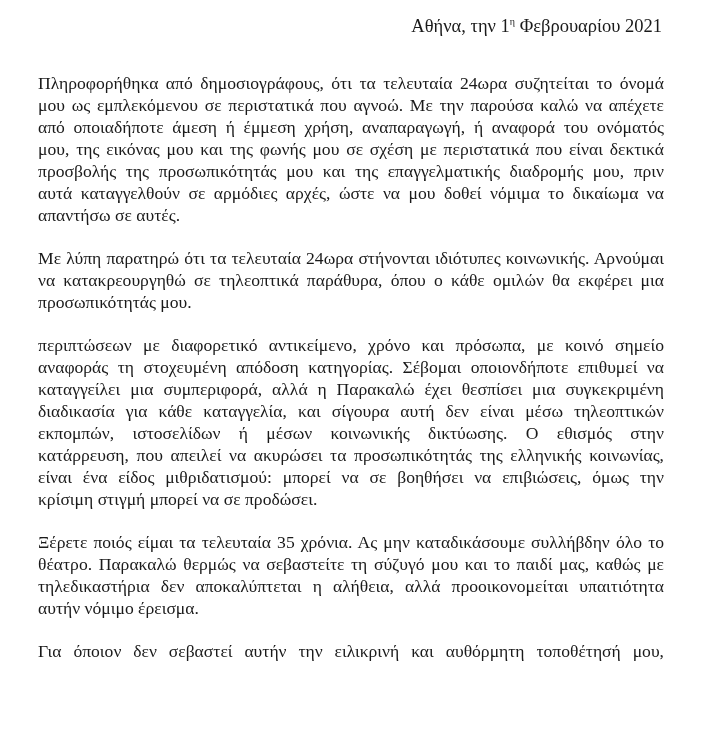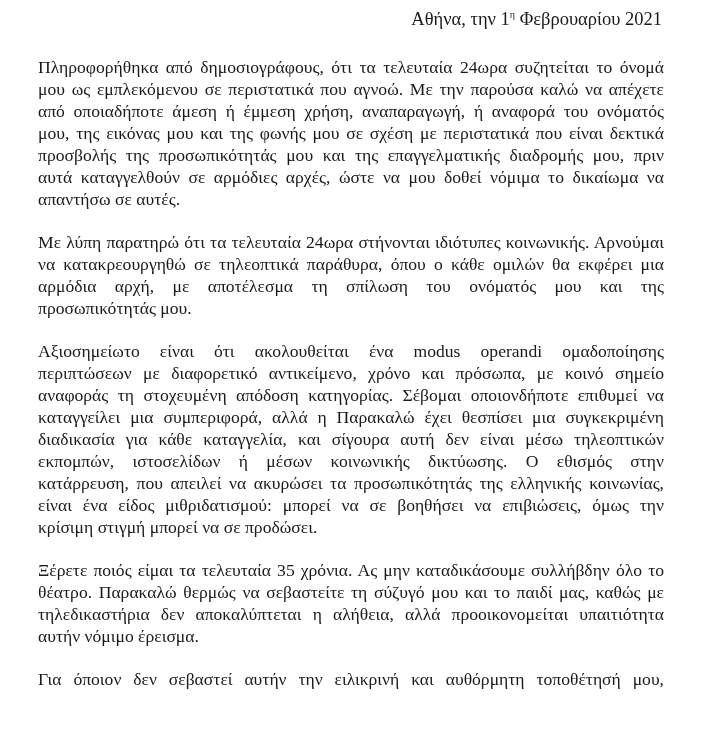--- a/index.html
+++ b/index.html
@@ -2,29 +2,29 @@
 <html><head>
 <meta charset="utf-8">
 <style>
   html, body { margin: 0; padding: 0; background: #ffffff; }
   body {
     width: 706px; height: 754px; overflow: hidden; position: relative;
     font-family: "Liberation Serif", "DejaVu Serif", serif;
     color: #1a1a1a;
   }
   .date {
-    position: absolute; top: 4px; right: 44px;
+    position: absolute; top: 11px; right: 44px;
     font-size: 18.5px; line-height: 22px; white-space: nowrap;
   }
   .date sup { font-size: 10px; vertical-align: 7px; }
   .body-text {
     position: absolute; left: 38px; top: 56px; width: 626px;
   }
   .para {
-    margin: 0 0 21px 0;
+    margin: 16px 0 21px 0;
     font-size: 17.6px; line-height: 22px;
     text-align: justify;
   }
   .para .ln { display: block; text-align: justify; text-align-last: justify; white-space: nowrap; }
   .para .ln.last { text-align-last: left; }
 </style>
 </head>
 <body>
 
 <div class="date">
@@ -37,25 +37,23 @@
     <span class="ln">μου ως εμπλεκόμενου σε περιστατικά που αγνοώ. Με την παρούσα καλώ να απέχετε</span>
     <span class="ln">από οποιαδήποτε άμεση ή έμμεση χρήση, αναπαραγωγή, ή αναφορά του ονόματός</span>
     <span class="ln">μου, της εικόνας μου και της φωνής μου σε σχέση με περιστατικά που είναι δεκτικά</span>
     <span class="ln">προσβολής της προσωπικότητάς μου και της επαγγελματικής διαδρομής μου, πριν</span>
     <span class="ln">αυτά καταγγελθούν σε αρμόδιες αρχές, ώστε να μου δοθεί νόμιμα το δικαίωμα να</span>
     <span class="ln last">απαντήσω σε αυτές.</span>
   </p>
   <p class="para">
     <span class="ln">Με λύπη παρατηρώ ότι τα τελευταία 24ωρα στήνονται ιδιότυπες κοινωνικής. Αρνούμαι</span>
     <span class="ln">να κατακρεουργηθώ σε τηλεοπτικά παράθυρα, όπου ο κάθε ομιλών θα εκφέρει μια</span>
-    <span class="ln">αρμόδια αρχή, με αποτέλεσμα τη σπίλωση του ονόματός μου και της</span>
     <span class="ln last">προσωπικότητάς μου.</span>
   </p>
   <p class="para">
-    <span class="ln">Αξιοσημείωτο είναι ότι ακολουθείται ένα modus operandi ομαδοποίησης</span>
     <span class="ln">περιπτώσεων με διαφορετικό αντικείμενο, χρόνο και πρόσωπα, με κοινό σημείο</span>
     <span class="ln">αναφοράς τη στοχευμένη απόδοση κατηγορίας. Σέβομαι οποιονδήποτε επιθυμεί να</span>
     <span class="ln">καταγγείλει μια συμπεριφορά, αλλά η Παρακαλώ έχει θεσπίσει μια συγκεκριμένη</span>
     <span class="ln">διαδικασία για κάθε καταγγελία, και σίγουρα αυτή δεν είναι μέσω τηλεοπτικών</span>
     <span class="ln">εκπομπών, ιστοσελίδων ή μέσων κοινωνικής δικτύωσης. Ο εθισμός στην</span>
     <span class="ln">κατάρρευση, που απειλεί να ακυρώσει τα προσωπικότητάς της ελληνικής κοινωνίας,</span>
     <span class="ln">είναι ένα είδος μιθριδατισμού: μπορεί να σε βοηθήσει να επιβιώσεις, όμως την</span>
     <span class="ln last">κρίσιμη στιγμή μπορεί να σε προδώσει.</span>
   </p>
   <p class="para">

